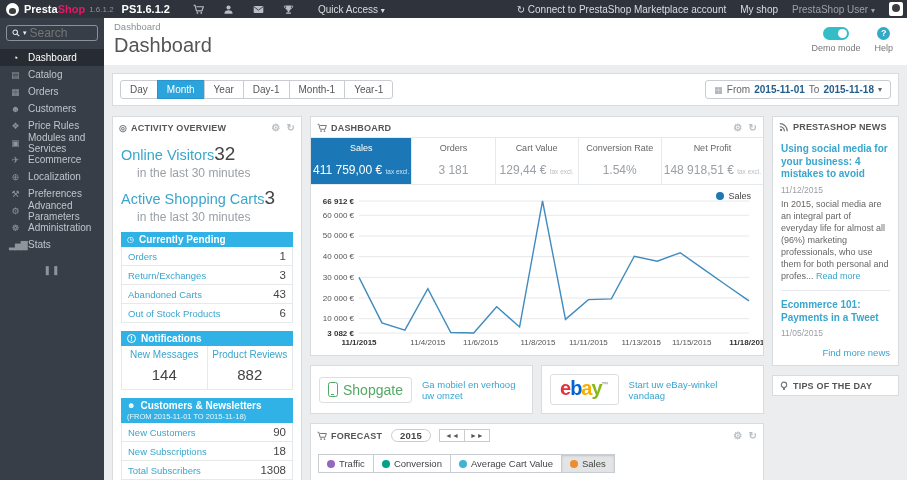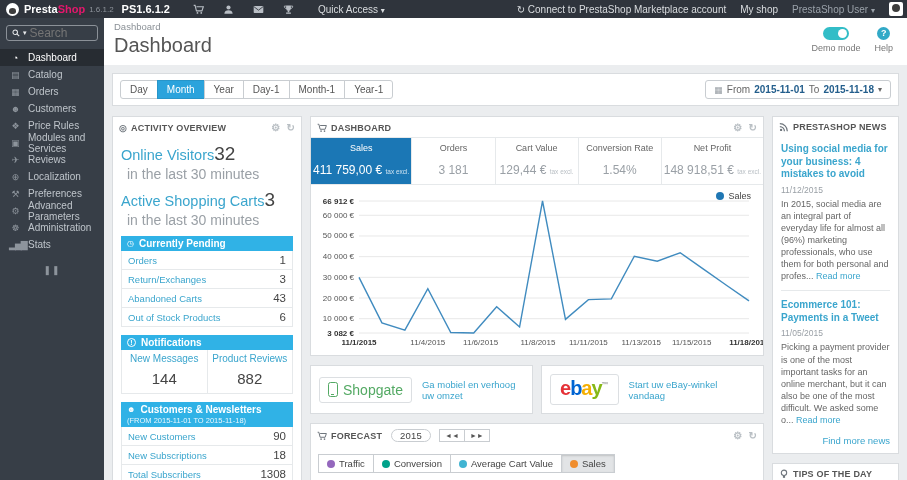--- a/index.html
+++ b/index.html
@@ -79,21 +79,21 @@
   .p-head .hic { color:#6f767d; font-size:9px; display:flex; }
   .p-head .hic svg { width:10px; height:10px; fill:#6f767d; }
   .p-tools { margin-left:auto; display:flex; gap:6px; color:#b9bfc4; font-size:10px; }
   .p-tools span { cursor:pointer; }
 
   
   .act-body { padding:6px 8px 8px 8px; }
   .big-row { display:flex; justify-content:flex-start; align-items:baseline; }
   .big-link { color:#3aa5cd; font-size:14.5px; cursor:pointer; }
   .big-val { color:#444; font-size:19px; }
-  .sub { font-size:14px; color:#9aa0a6; margin:1px 0 7px 6px; }
+  .sub { font-size:12px; color:#9aa0a6; margin:1px 0 7px 16px; }
   .sec-head { background:#30b2e6; color:#fff; font-size:10px; font-weight:bold; padding:2px 6px;
     display:flex; align-items:center; gap:5px; margin-top:8px; }
   .sec-head .sic { font-size:8px; font-weight:normal; }
   .circ-ic { width:9px; height:9px; border:1px solid #fff; border-radius:50%; font-size:7px;
     line-height:8px; text-align:center; font-weight:bold; flex:0 0 9px; }
   .sec-sub { background:#30b2e6; color:#eaf7fd; font-size:7.5px; padding:0 6px 2px 6px; margin-top:-1px; }
   .rows { border:1px solid #e6e9eb; border-top:none; }
   .rowi { display:flex; justify-content:space-between; align-items:center; padding:3px 6px;
     border-bottom:1px solid #e6e9eb; }
   .rowi:last-child { border-bottom:none; }
@@ -132,21 +132,21 @@
     align-items:center; gap:5px; }
   .sg-phone { width:10px; height:15px; border:1.5px solid #53a963; border-radius:2.5px; position:relative; }
   .sg-phone::after { content:""; position:absolute; left:2px; bottom:1px; width:3px; height:1.5px; background:#53a963; }
   .sg-word { color:#53a963; font-size:14px; }
   .ebay-box { border:1px solid #dcdfe2; border-radius:3px; padding:2px 9px 4px 9px; }
   .ebay-word { font-size:20px; font-weight:bold; letter-spacing:-1px; }
   .ebay-word .tm { font-size:7px; color:#999; vertical-align:super; letter-spacing:0; }
 
   
   .year-pill { border:1px solid #c9cdd1; border-radius:8px; padding:0 8px; font-size:9.5px;
-    font-weight:normal; color:#444; margin-left:5px; cursor:pointer; }
+    font-weight:bold; color:#444; margin-left:5px; cursor:pointer; }
   .nav-btns { display:flex; margin-left:5px; }
   .nav-btn { border:1px solid #c9cdd1; background:#fff; font-size:7px; color:#555;
     padding:2px 5px; margin-left:-1px; cursor:pointer; }
   .fc-body { padding:8px; }
   .fc-legend { display:flex; }
   .fc-btn { border:1px solid #c9cdd1; background:#fff; display:flex; align-items:center; gap:4px;
     padding:3px 8px; margin-left:-1px; font-size:9.5px; color:#444; cursor:pointer; }
   .fc-btn.active { background:#e2e4e6; box-shadow:inset 0 1px 2px rgba(0,0,0,.15); }
   .fc-dot { width:8px; height:8px; border-radius:50%; }
 
@@ -232,21 +232,21 @@
   <div class="side-item">
       <span class="side-ic">❖</span>
       <span>Price Rules</span>
     </div>
   <div class="side-item">
       <span class="side-ic">▣</span>
       <span>Modules and Services</span>
     </div>
   <div class="side-item">
       <span class="side-ic">✈</span>
-      <span>Reviews</span>
+      <span>Ecommerce</span>
     </div>
   <div class="side-item">
       <span class="side-ic">⊕</span>
       <span>Localization</span>
     </div>
   <div class="side-item">
       <span class="side-ic">⚒</span>
       <span>Preferences</span>
     </div>
   <div class="side-item">
@@ -532,21 +532,20 @@
         <div class="news-body">
           <div>
             <div class="art-title">Using social media for your business: 4 mistakes to avoid</div>
             <div class="art-date">11/12/2015</div>
             <div class="art-txt"><span>In 2015, social media are an integral part of everyday life for almost all (96%) marketing professionals, who use them for both personal and profes...</span> <a>Read more</a></div>
           </div>
           <div class="art-sep"></div>
           <div>
             <div class="art-title">Ecommerce 101: Payments in a Tweet</div>
             <div class="art-date">11/05/2015</div>
-            <div class="art-txt"><span>Picking a payment provider is one of the most important tasks for an online merchant, but it can also be one of the most difficult. We asked some o...</span> <a>Read more</a></div>
           </div>
           <a class="more-link">Find more news</a>
         </div>
       </div>
 
       <div class="panel">
         <div class="p-head">
           <span class="hic">
               <svg viewBox="0 0 12 12">
                 <circle cx="6" cy="4.5" r="3.2" fill="none" stroke="#6f767d" stroke-width="1.3"></circle>

